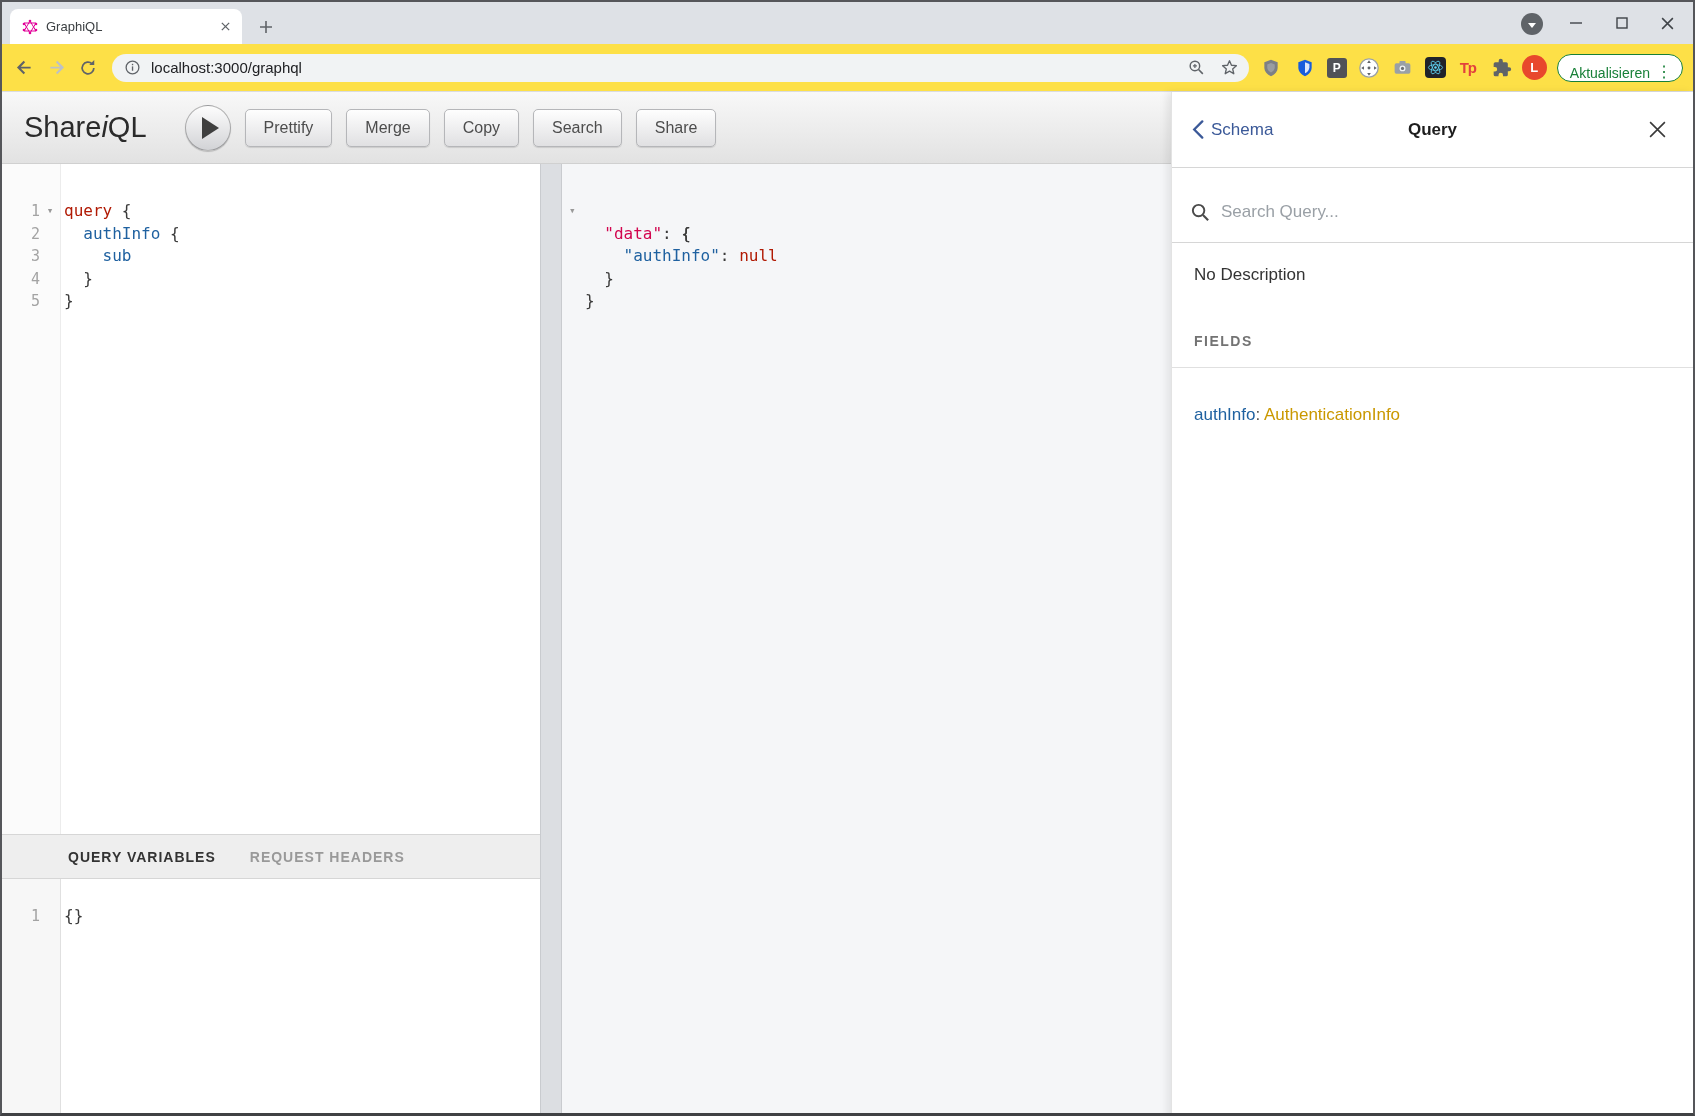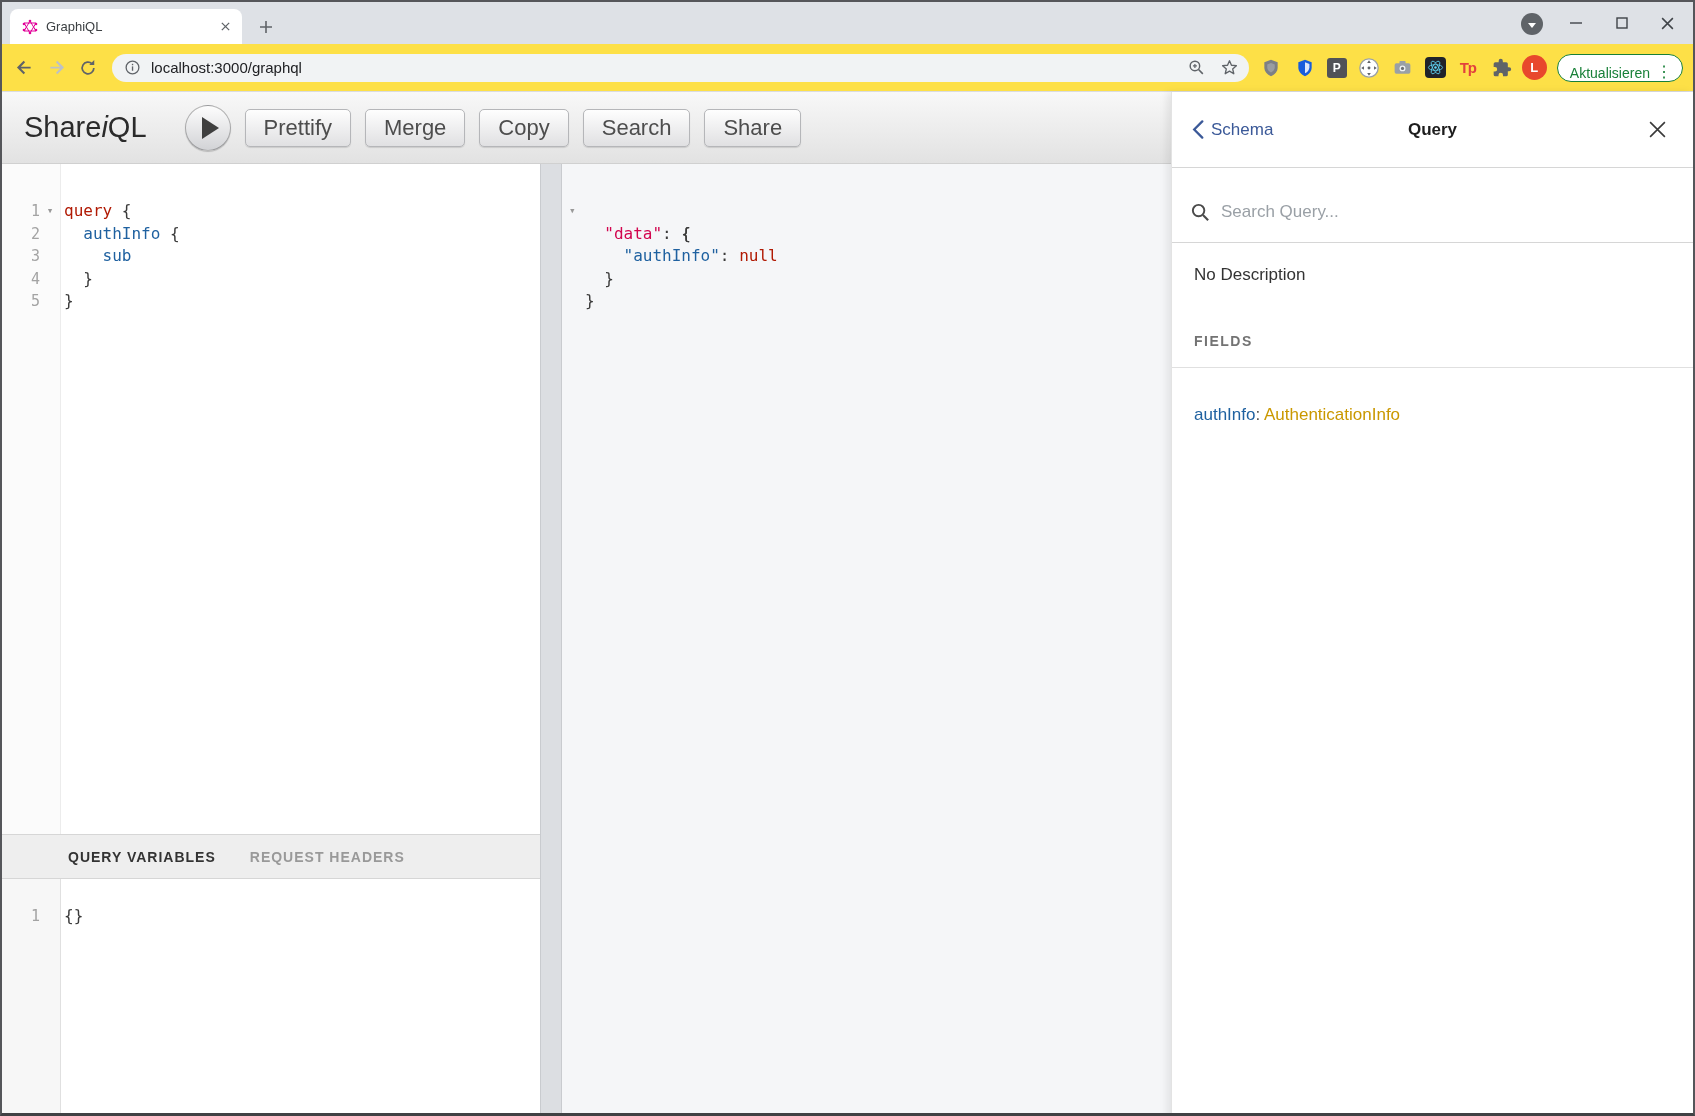--- a/index.html
+++ b/index.html
@@ -50,21 +50,21 @@
   .topbar { position:absolute; left:0; top:0; width:1169px; height:72px;
             background:linear-gradient(#f8f8f8,#e2e2e2); border-bottom:1px solid #d0d0d0;
             display:flex; align-items:center; }
   .logo { font-size:29px; color:#2b2b2b; margin-left:22px; white-space:nowrap; }
   .logo i { font-style:italic; }
   .execute { width:46px; height:46px; border-radius:50%; border:1px solid rgba(0,0,0,0.28);
              background:linear-gradient(#fdfdfd,#d2d3d6); margin-left:38px;
              display:flex; align-items:center; justify-content:center; box-shadow:0 1px 1px rgba(0,0,0,0.2); cursor:pointer; }
   .play { width:0; height:0; border-top:11px solid transparent; border-bottom:11px solid transparent;
           border-left:17px solid #3f3f3f; margin-left:6px; }
-  .tb-btn { height:38px; padding:0 18px; margin-left:14px; font-size:22px; color:#4d4d4d;
+  .tb-btn { height:38px; padding:0 18px; margin-left:14px; font-size:16px; color:#4d4d4d;
             background:linear-gradient(#fefefe,#e0e0e2); border:1px solid #b5b6b9; border-radius:5px;
             box-shadow:0 1px 1px rgba(0,0,0,0.12); font-family:"Liberation Sans",sans-serif; cursor:pointer; }
   .tb-btn:first-of-type { margin-left:28px; }
 
   
   .mono { font-family:"DejaVu Sans Mono","Liberation Mono",monospace; }
   .query-pane  { position:absolute; left:0; top:72px; width:538px; height:670px; background:#fff; overflow:hidden; }
   .query-pane::before, .vars-editor::before { content:""; position:absolute; left:0; top:0; bottom:0; width:58px;
             background:#fbfbfb; border-right:1px solid #ececec; }
   .vars-editor::before { background:#f7f7f7; border-right:1px solid #e0e0e0; }

